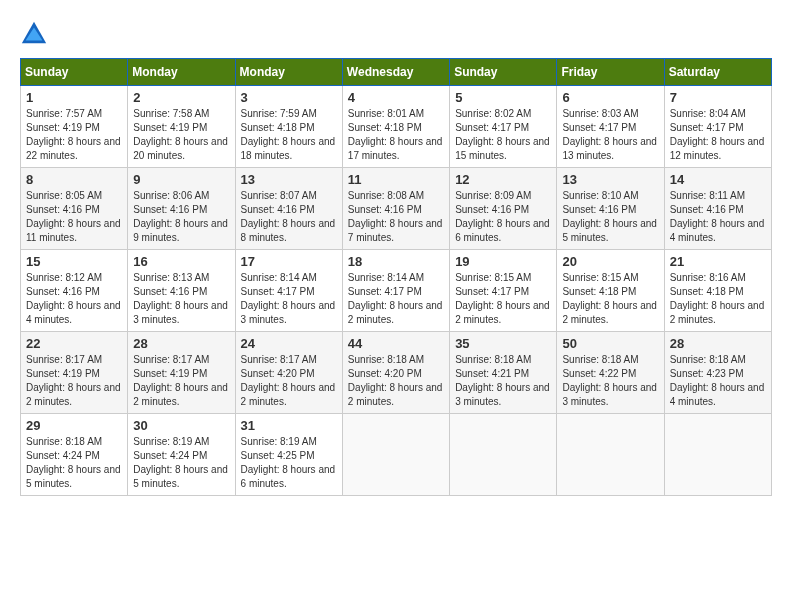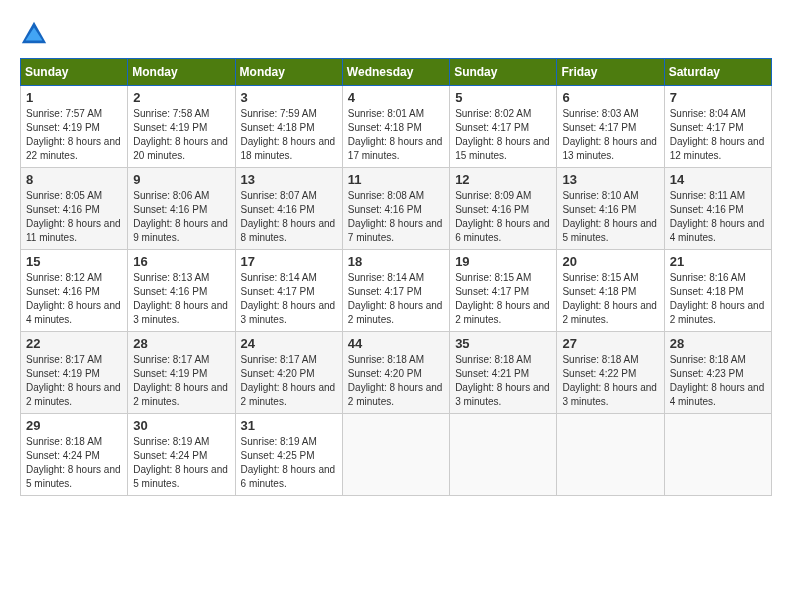--- a/index.html
+++ b/index.html
@@ -231,21 +231,21 @@
           </td>
           <td>
             <span class="day-number">44</span>
             <div class="day-info">Sunrise: 8:18 AM<br>Sunset: 4:20 PM<br>Daylight: 8 hours and 2 minutes.</div>
           </td>
           <td>
             <span class="day-number">35</span>
             <div class="day-info">Sunrise: 8:18 AM<br>Sunset: 4:21 PM<br>Daylight: 8 hours and 3 minutes.</div>
           </td>
           <td>
-            <span class="day-number">27</span>
+            <span class="day-number">50</span>
             <div class="day-info">Sunrise: 8:18 AM<br>Sunset: 4:22 PM<br>Daylight: 8 hours and 3 minutes.</div>
           </td>
           <td>
             <span class="day-number">28</span>
             <div class="day-info">Sunrise: 8:18 AM<br>Sunset: 4:23 PM<br>Daylight: 8 hours and 4 minutes.</div>
           </td>
         </tr>
         <tr>
           <td>
             <span class="day-number">29</span>

